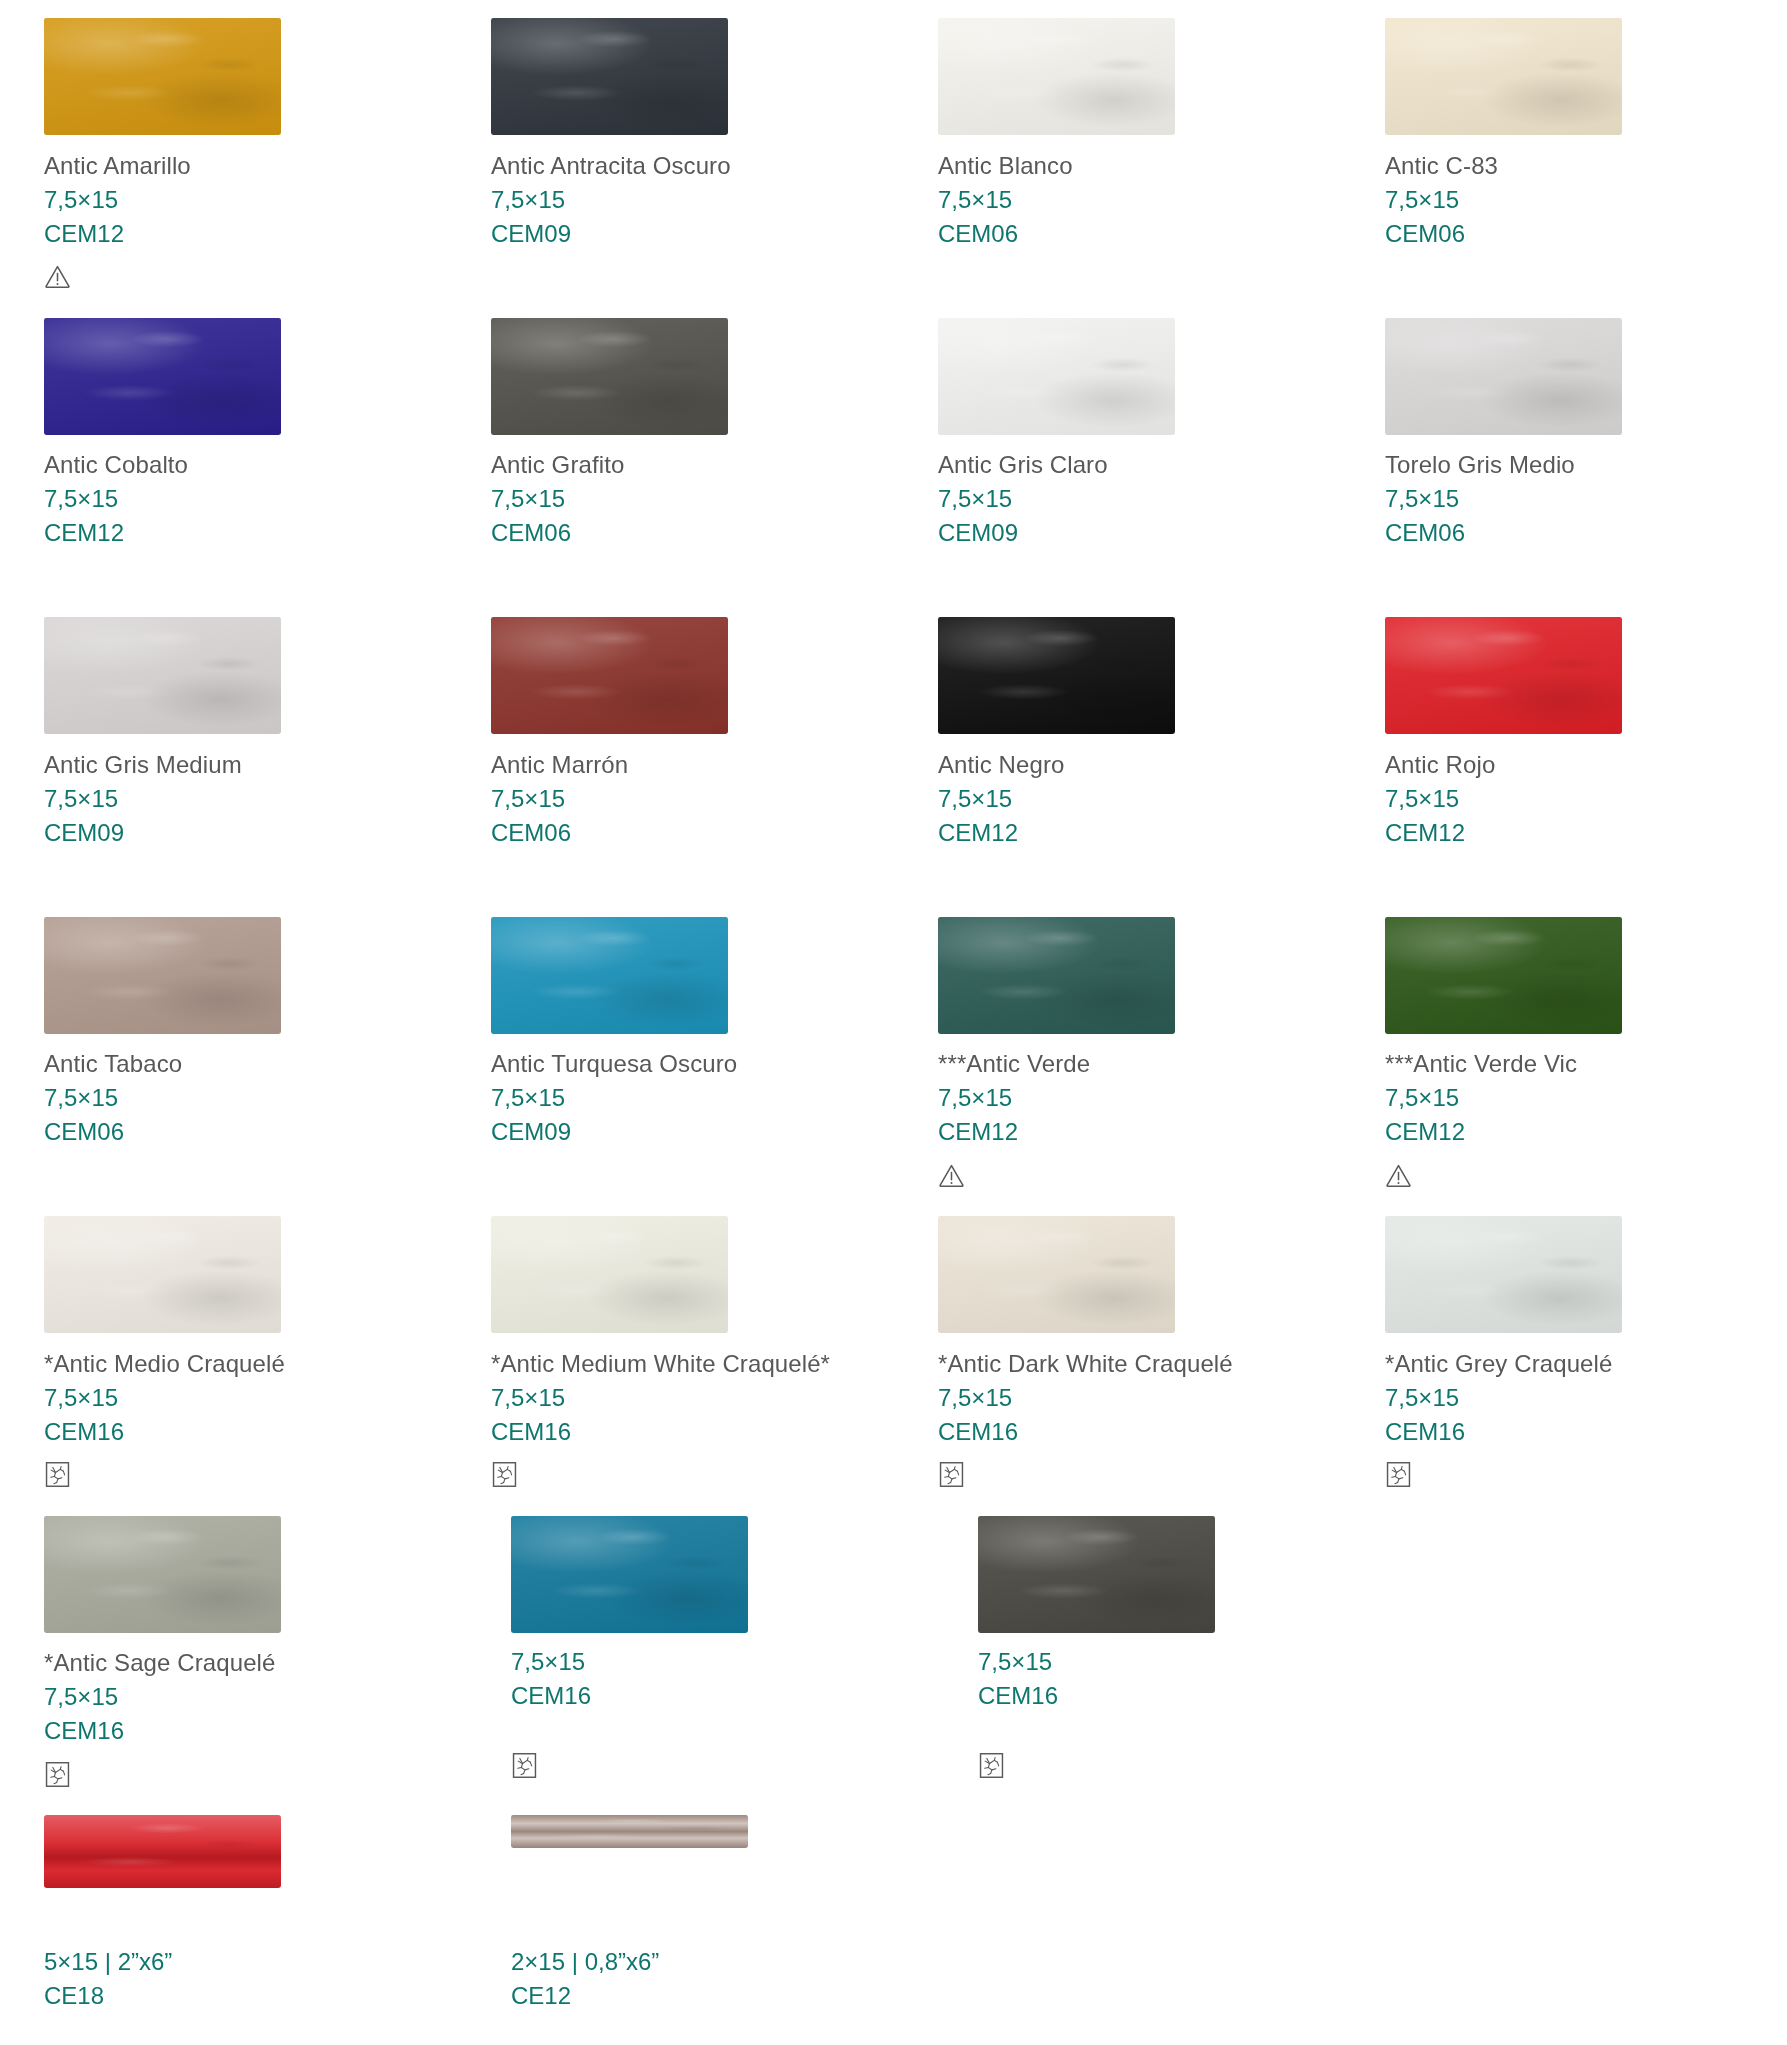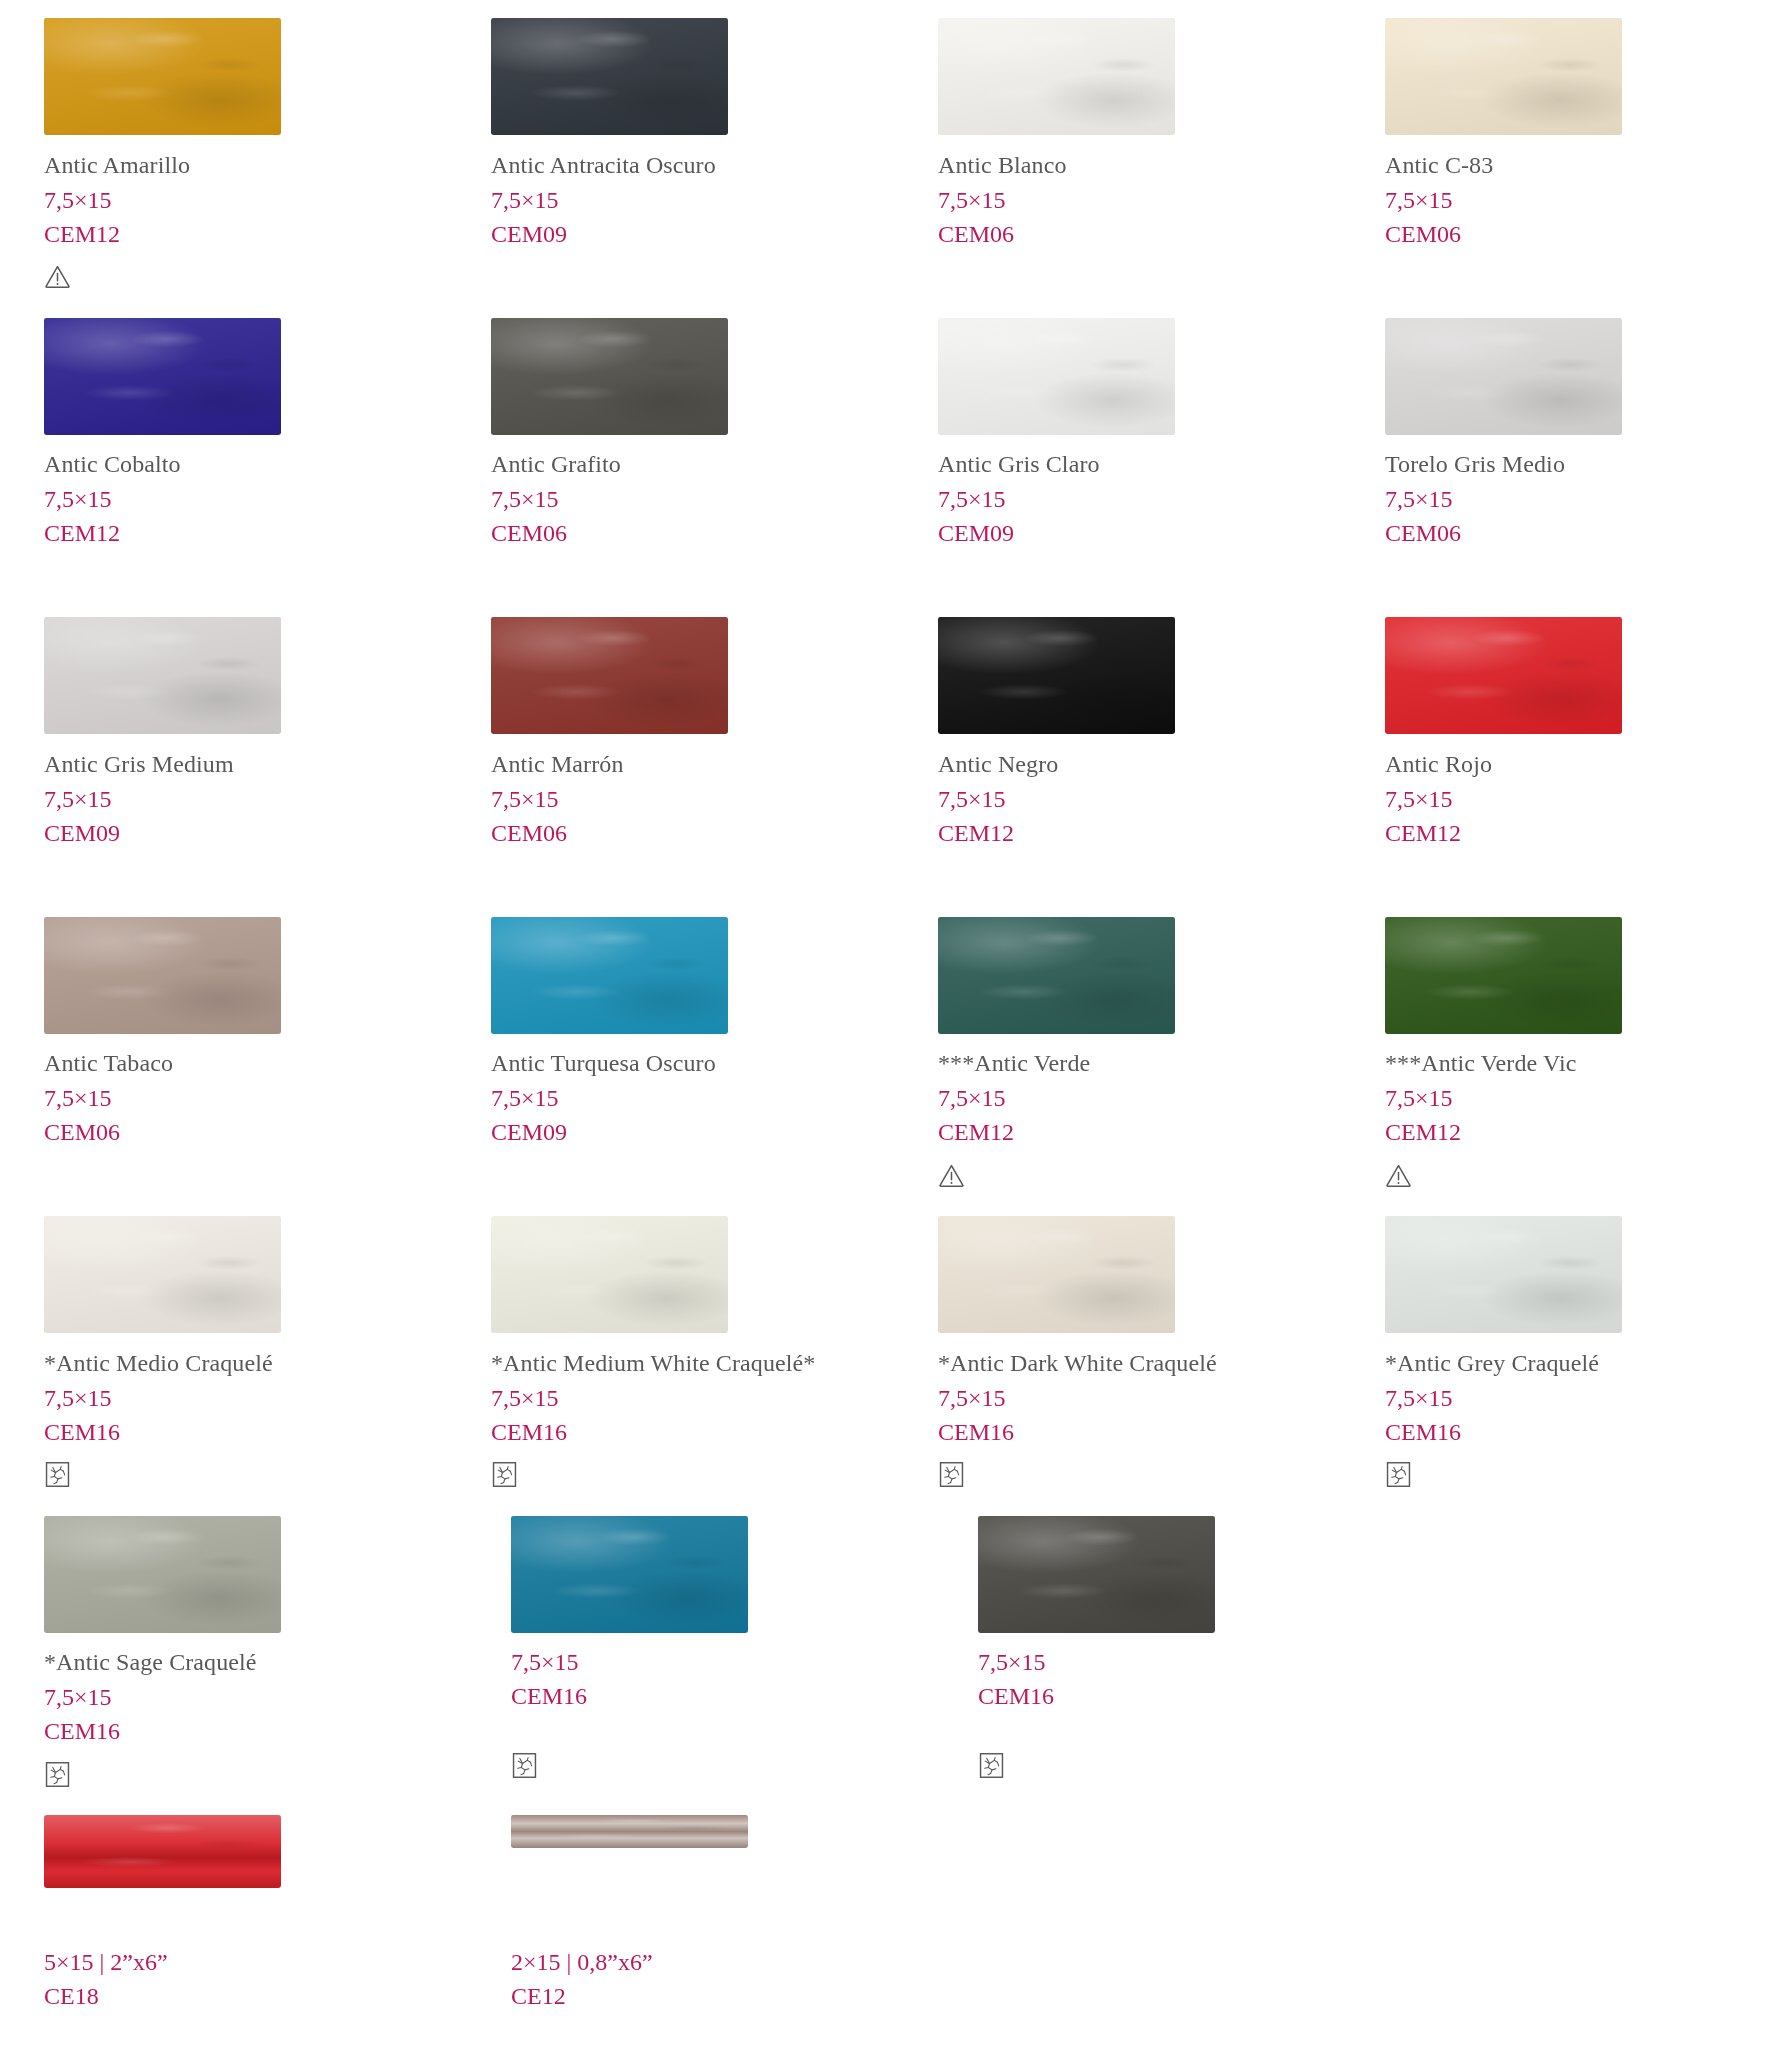--- a/index.html
+++ b/index.html
@@ -19,21 +19,20 @@
 
   .catalog-grid {
     position: relative;
     width: 1788px;
     padding: 0;
   }
 
   .tile-row {
     display: flex;
     width: 1788px;
-    font-family: Liberation Serif, serif;
   }
 
   .tile-card {
     width: 467px;
     padding-left: 44px;
     padding-right: 0;
     position: relative;
   }
 
   
@@ -100,21 +99,21 @@
     line-height: 35px;
     color: #58585a;
     font-weight: 400;
     letter-spacing: 0.1px;
     white-space: nowrap;
   }
   .tile-size,
   .tile-code {
     font-size: 24px;
     line-height: 34px;
-    color: #be185d;
+    color: #0f766e;
     font-weight: 400;
     white-space: nowrap;
   }
 
   
   .badge-row {
     height: 49px;
     padding-top: 12.7px;
   }
   .badge-row.empty { height: 49px; }

